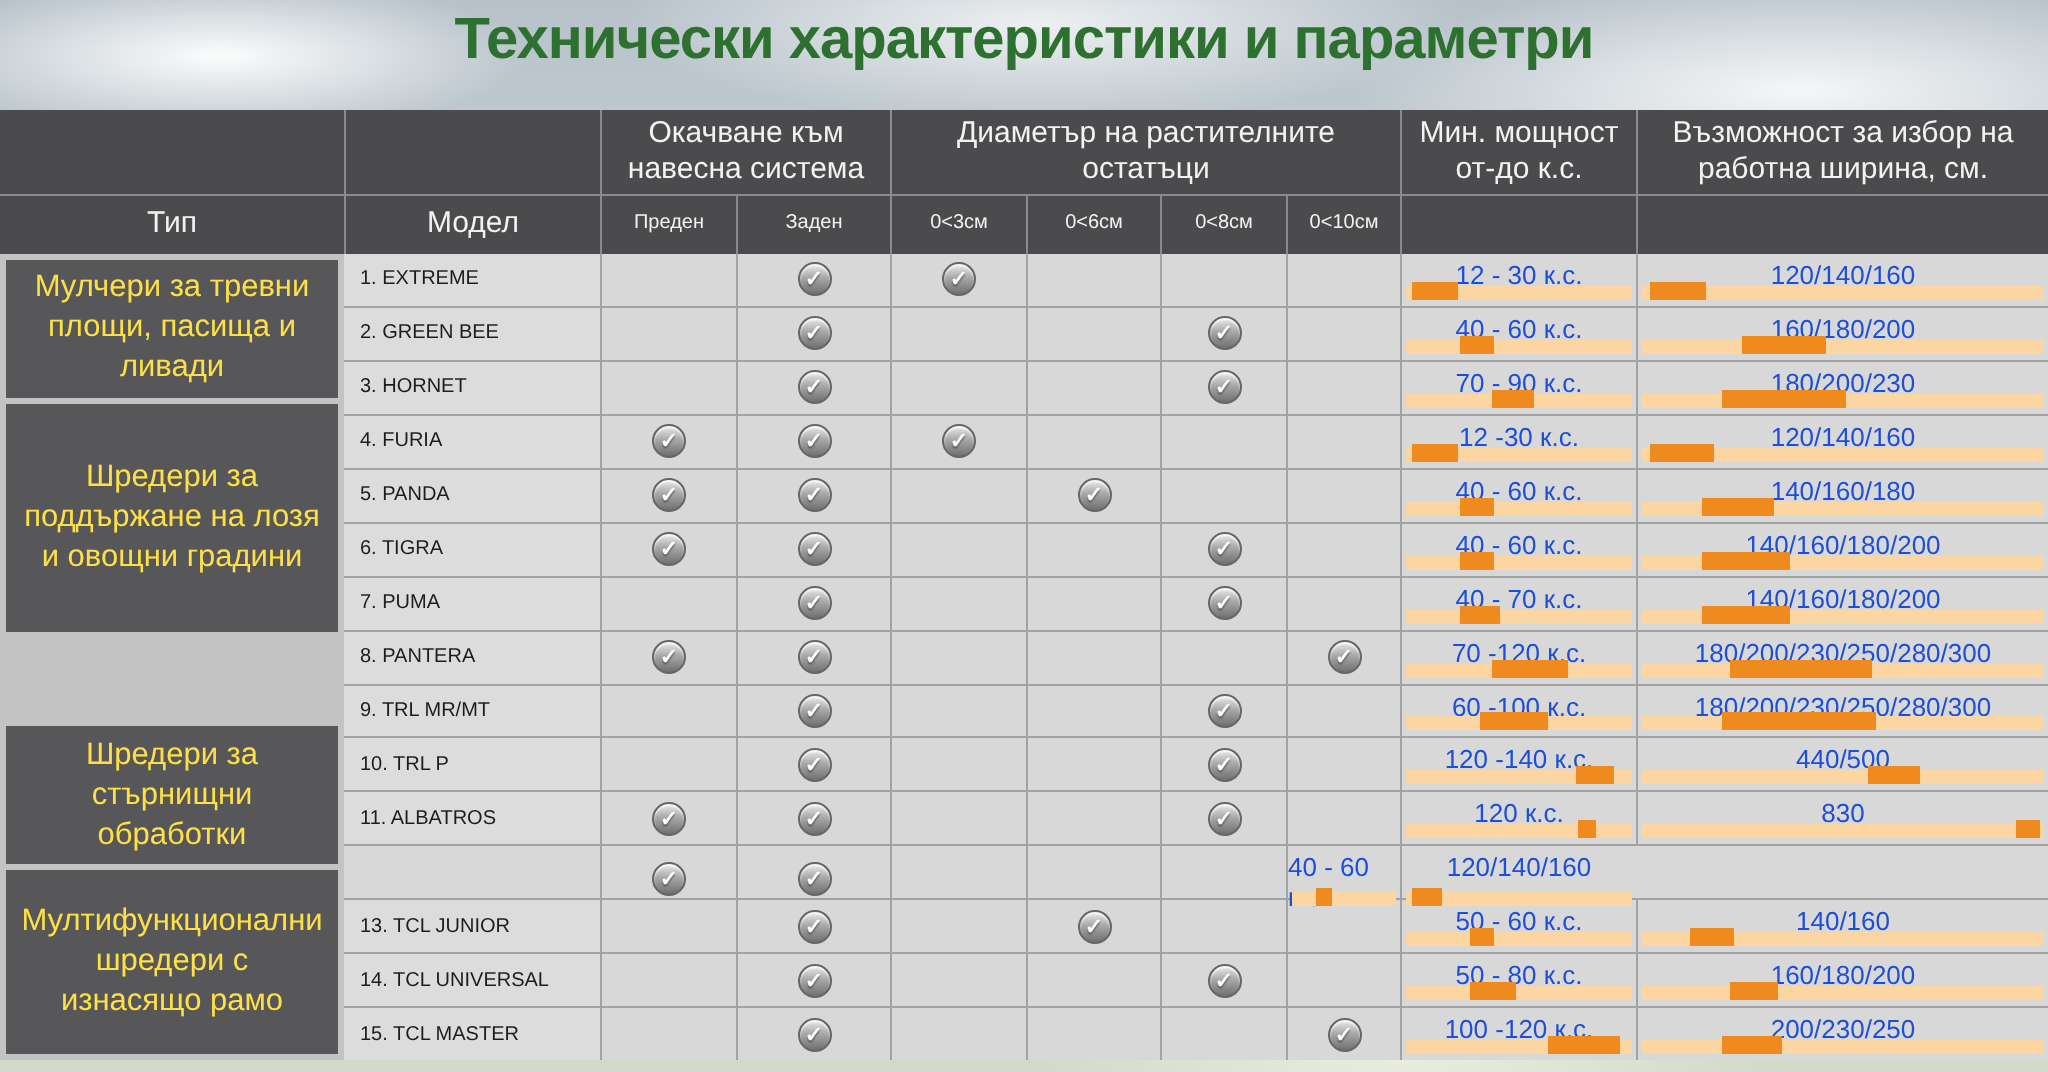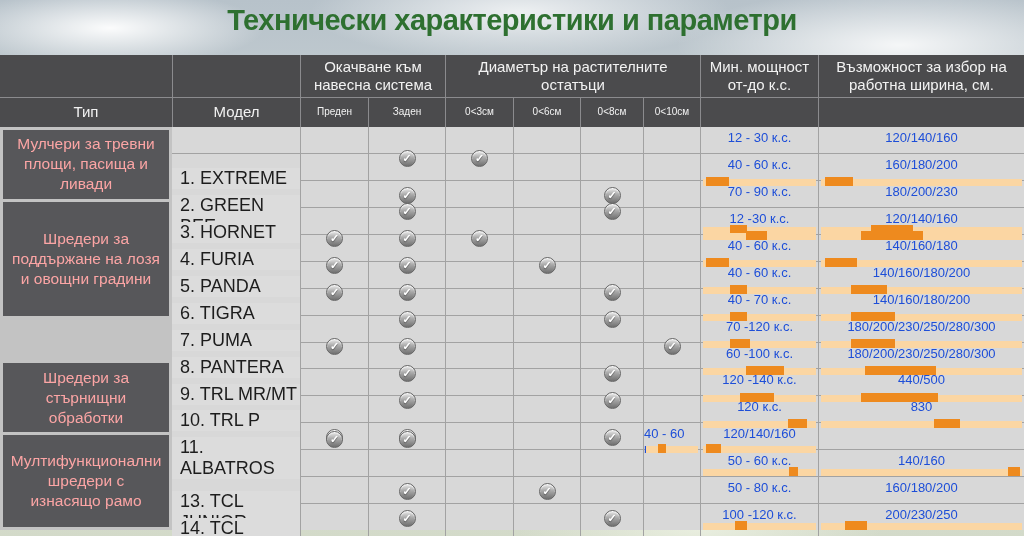--- a/index.html
+++ b/index.html
@@ -43,40 +43,39 @@
   .hcell.sub { font-size: 10px; }
 
   
   .tbody { display: flex; height: 403px; }
   .type-col {
     width: 172px; background: #c3c3c3;
     display: flex; flex-direction: column;
     padding: 3px; gap: 3px;
   }
   .group {
-    background: #57575a; color: #fca5a5;
+    background: #57575a; color: #fde047;
     flex-basis: 0; min-height: 0;
     display: flex; align-items: center; justify-content: center;
     text-align: center; font-size: 15.5px; line-height: 1.3;
     padding: 0 8px;
   }
   .rows { flex: 1; display: flex; flex-direction: column; background: #d8d8d8; }
   .row {
     flex: 1; min-height: 0;
     display: grid;
     grid-template-columns: 128px 68px 77px 68px 67px 63px 57px 118px 206px;
   }
   .row + .row { border-top: 1px solid #a2a2a2; }
   .cell { border-left: 1px solid #a2a2a2; position: relative; }
   .cell:first-child { border-left: none; }
   .model {
     display: flex; align-items: center;
-    padding-left: 8px; font-size: 18px; color: #1d1d1d;
+    padding-left: 8px; font-size: 10px; color: #1d1d1d;
     background: #dcdcdc;
-    margin-top: 41px;
   }
   .check { display: flex; align-items: center; justify-content: center; }
   .chk {
     width: 17px; height: 17px; border-radius: 50%;
     background: linear-gradient(180deg, #ececec 0%, #a9a9a9 45%, #6f6f6f 100%);
     border: 1px solid #666;
     box-shadow: inset 0 1px 1px rgba(255,255,255,.8);
     color: #fff; font-size: 11px; font-weight: bold;
     display: flex; align-items: center; justify-content: center;
     text-shadow: 0 1px 1px rgba(60,60,60,.7);

